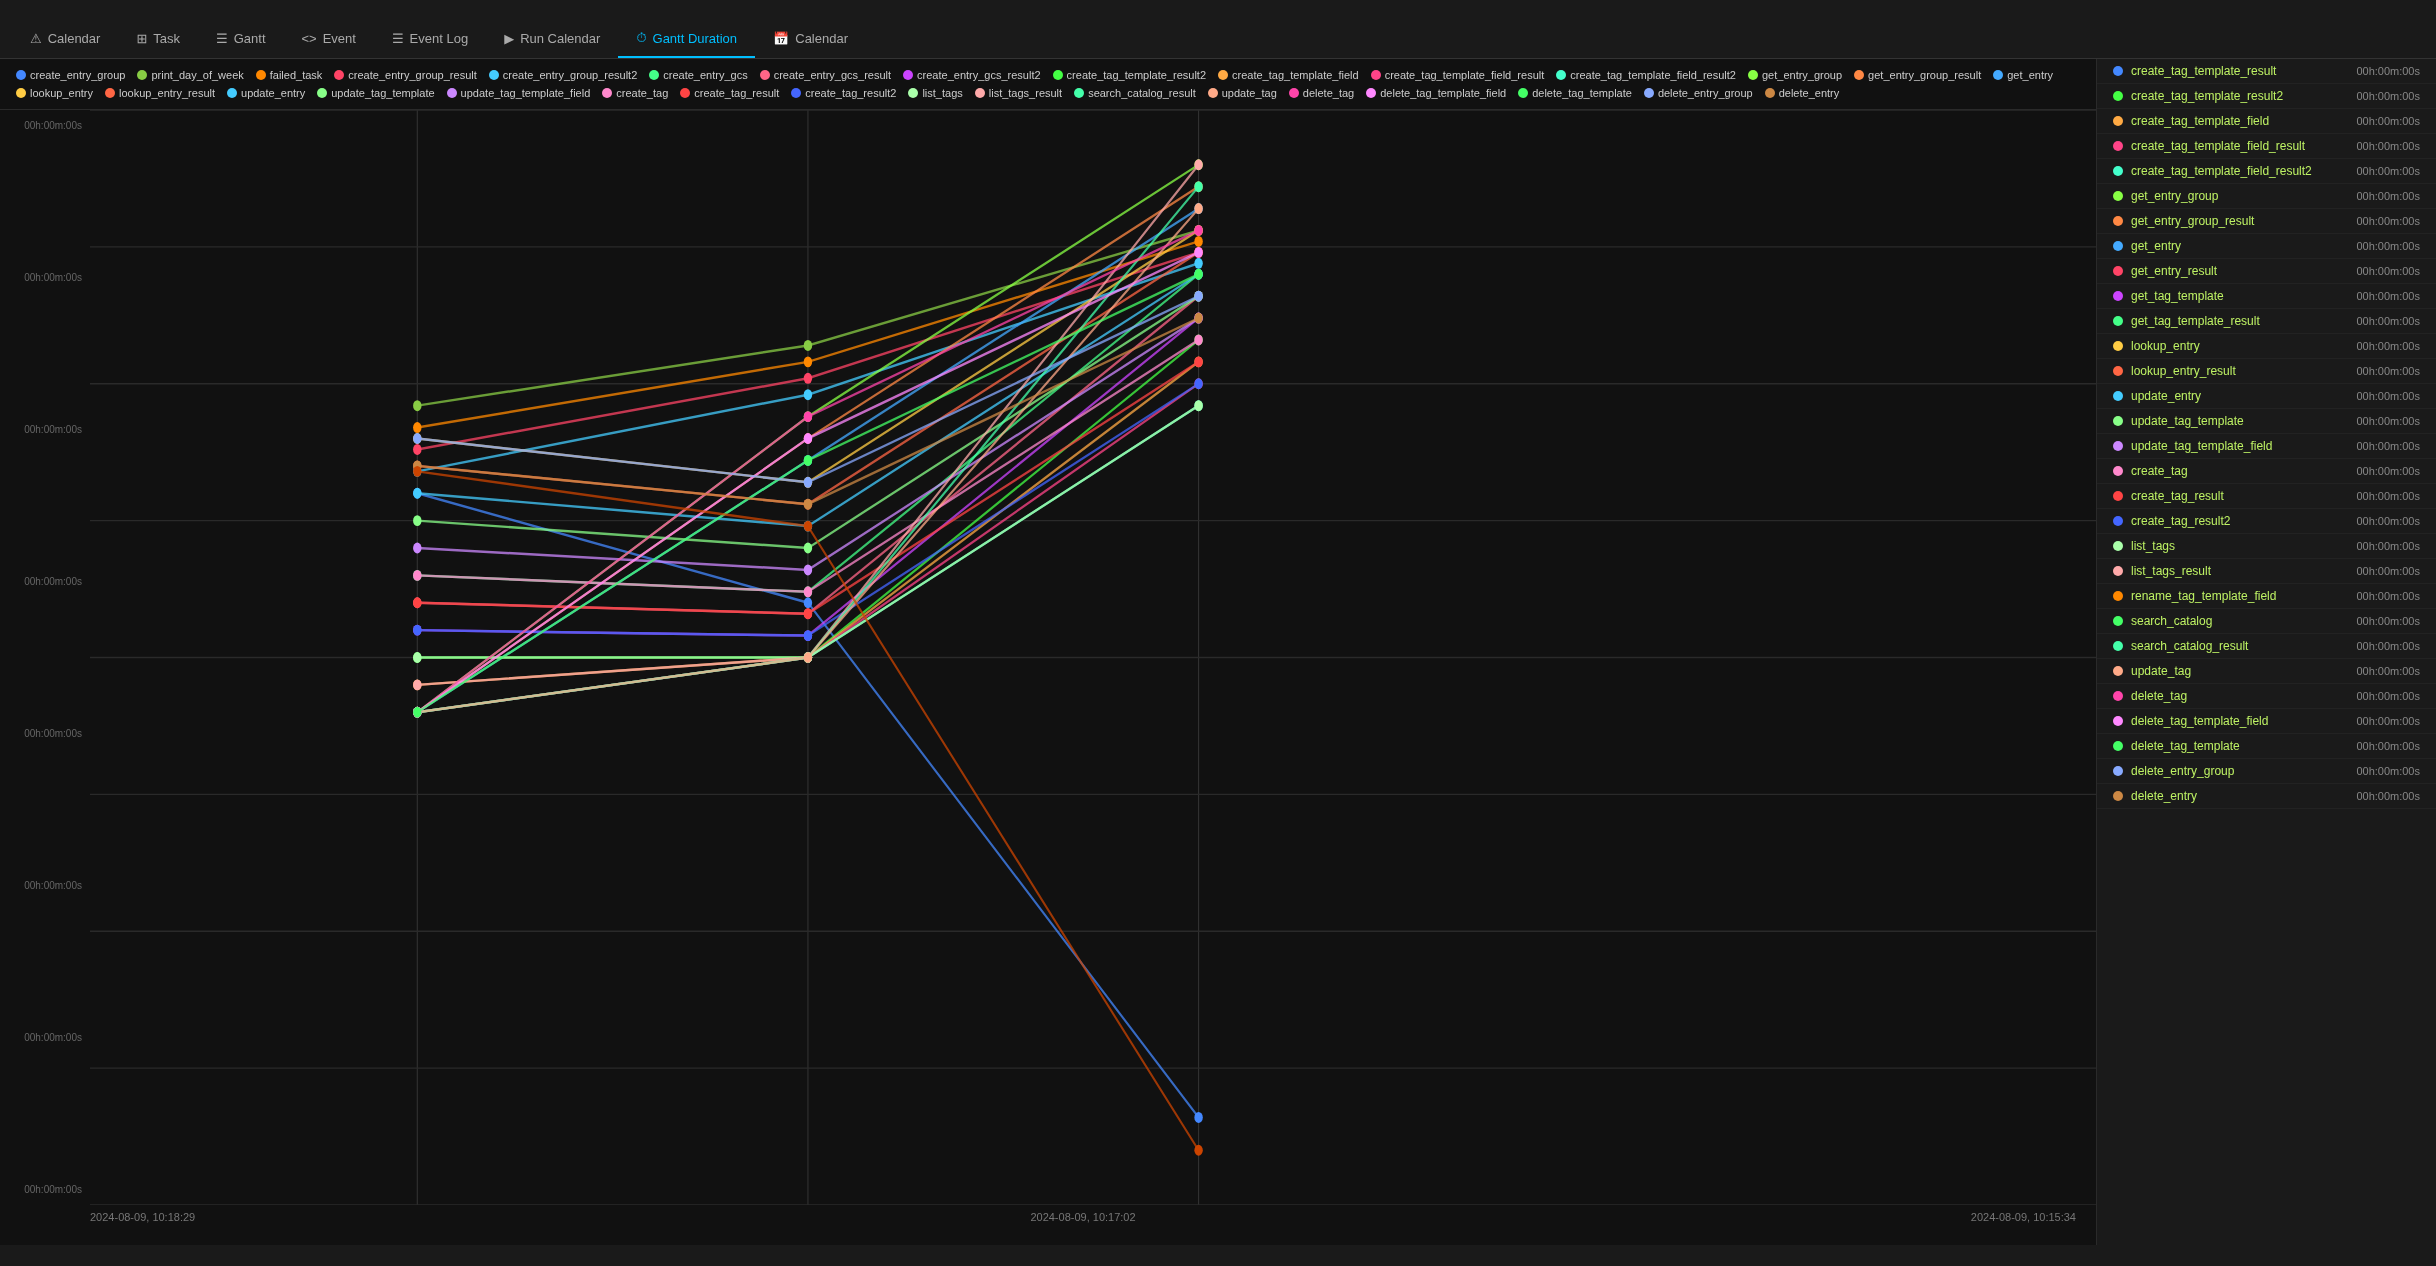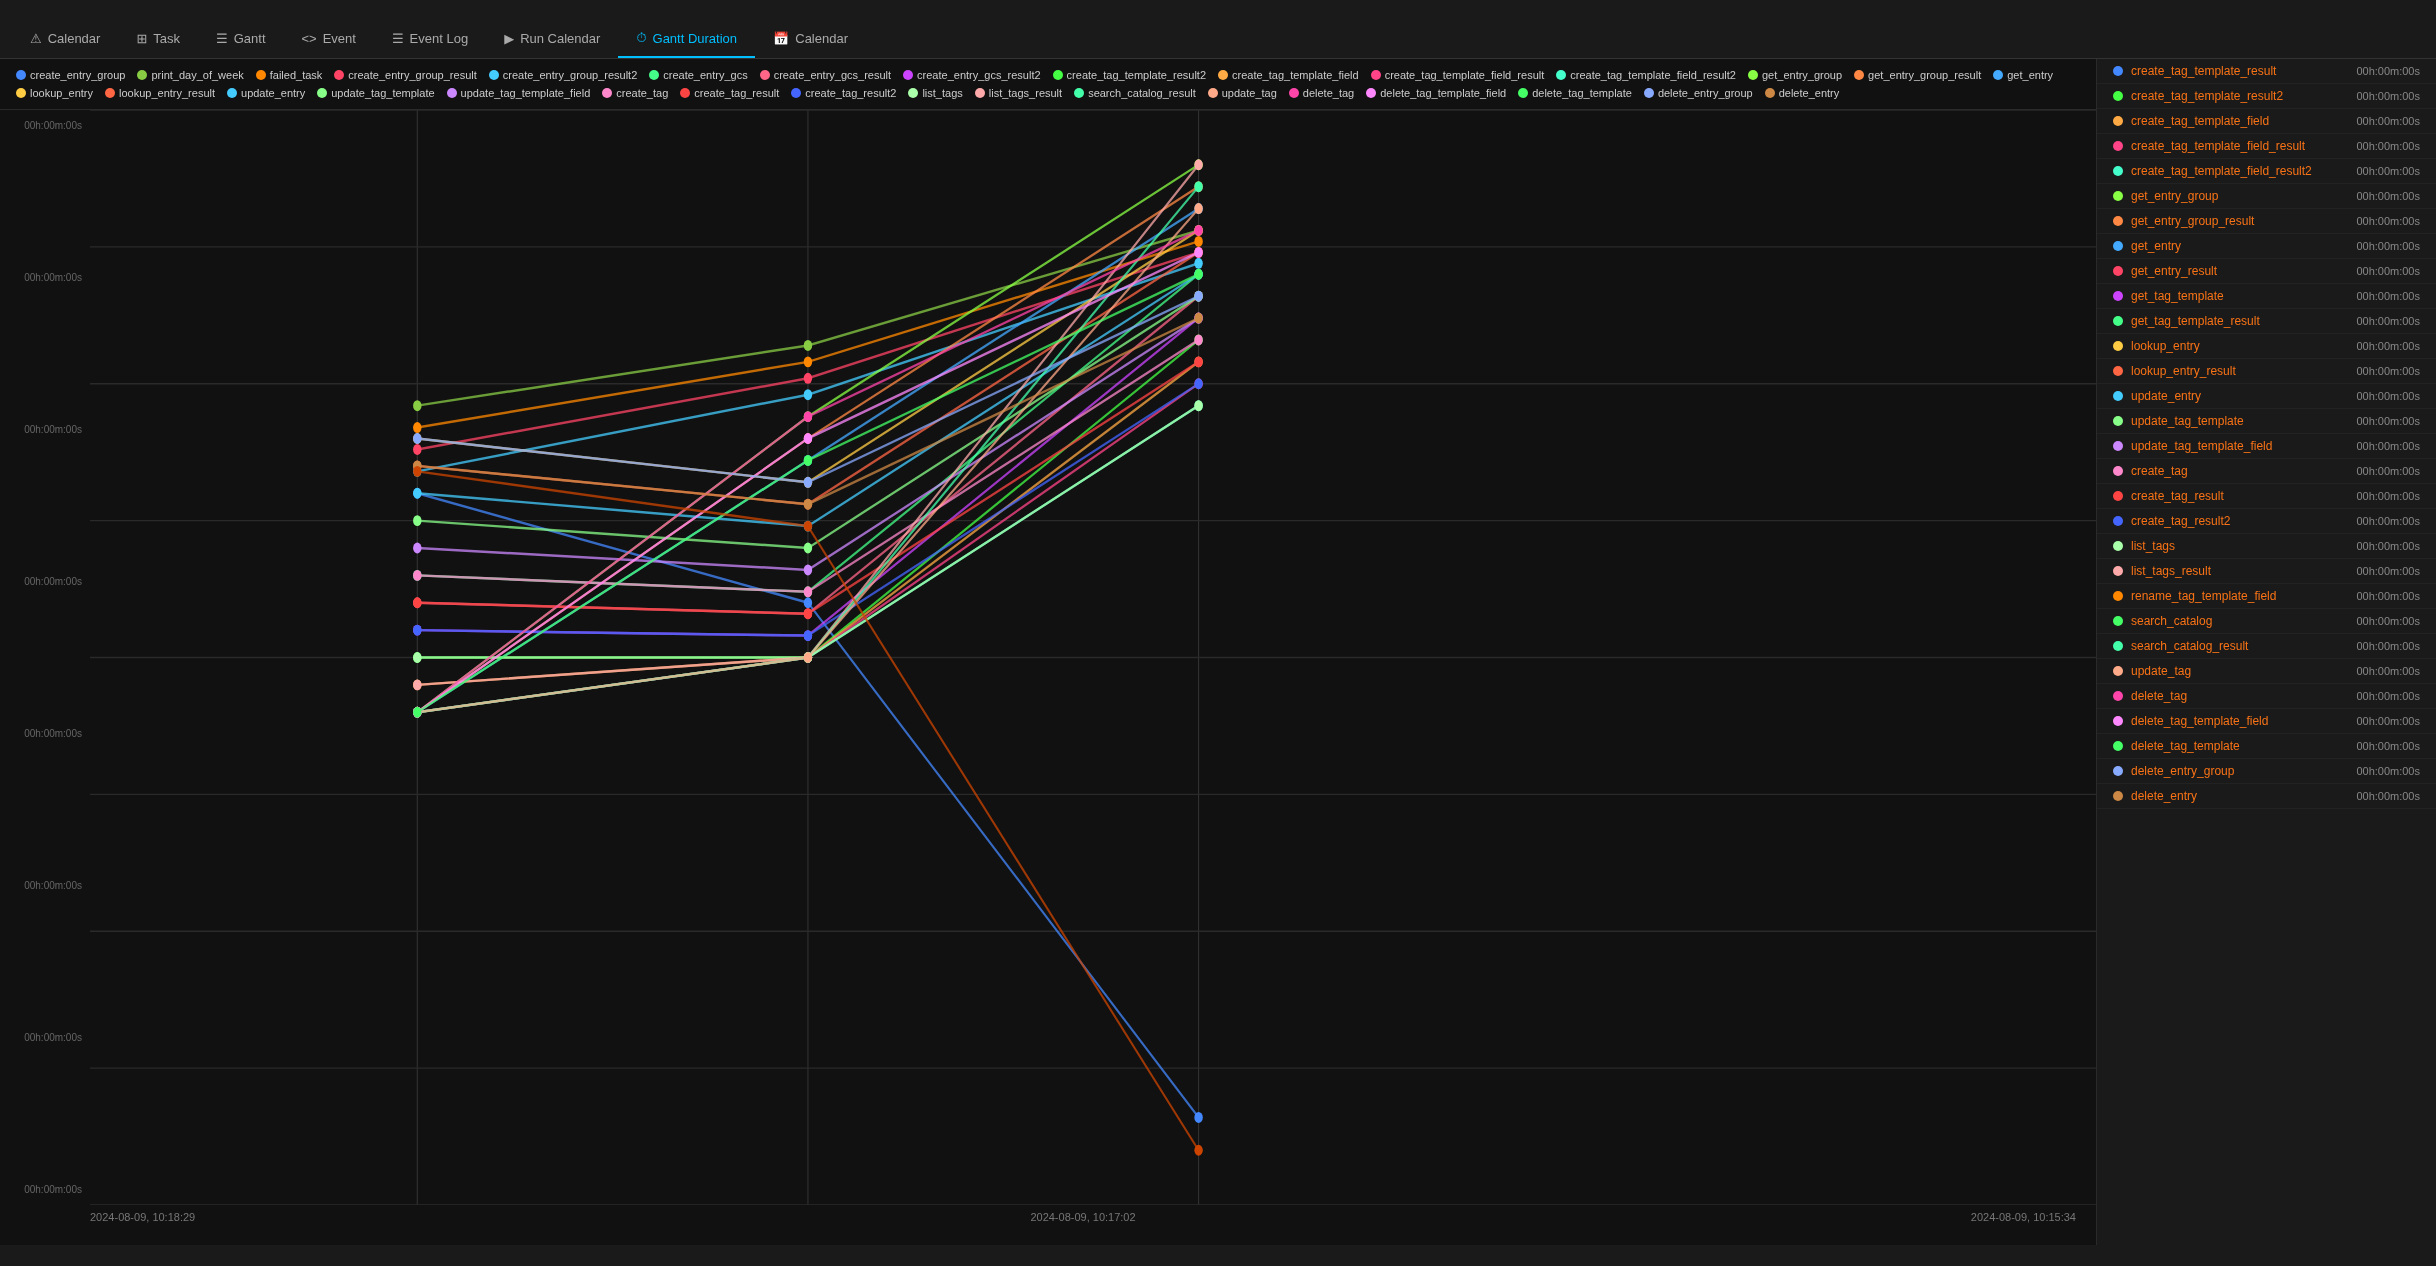--- a/index.html
+++ b/index.html
@@ -151,21 +151,21 @@
       align-items: center;
       justify-content: space-between;
       padding: 5px 16px;
       border-bottom: 1px solid #222;
       font-size: 12px;
     }
     .sidebar-task {
       display: flex;
       align-items: center;
       gap: 8px;
-      color: #f97316;
+      color: #bef264;
     }
     .sidebar-dot {
       width: 10px;
       height: 10px;
       border-radius: 50%;
       flex-shrink: 0;
     }
     .sidebar-duration {
       color: #888;
       font-size: 11px;

